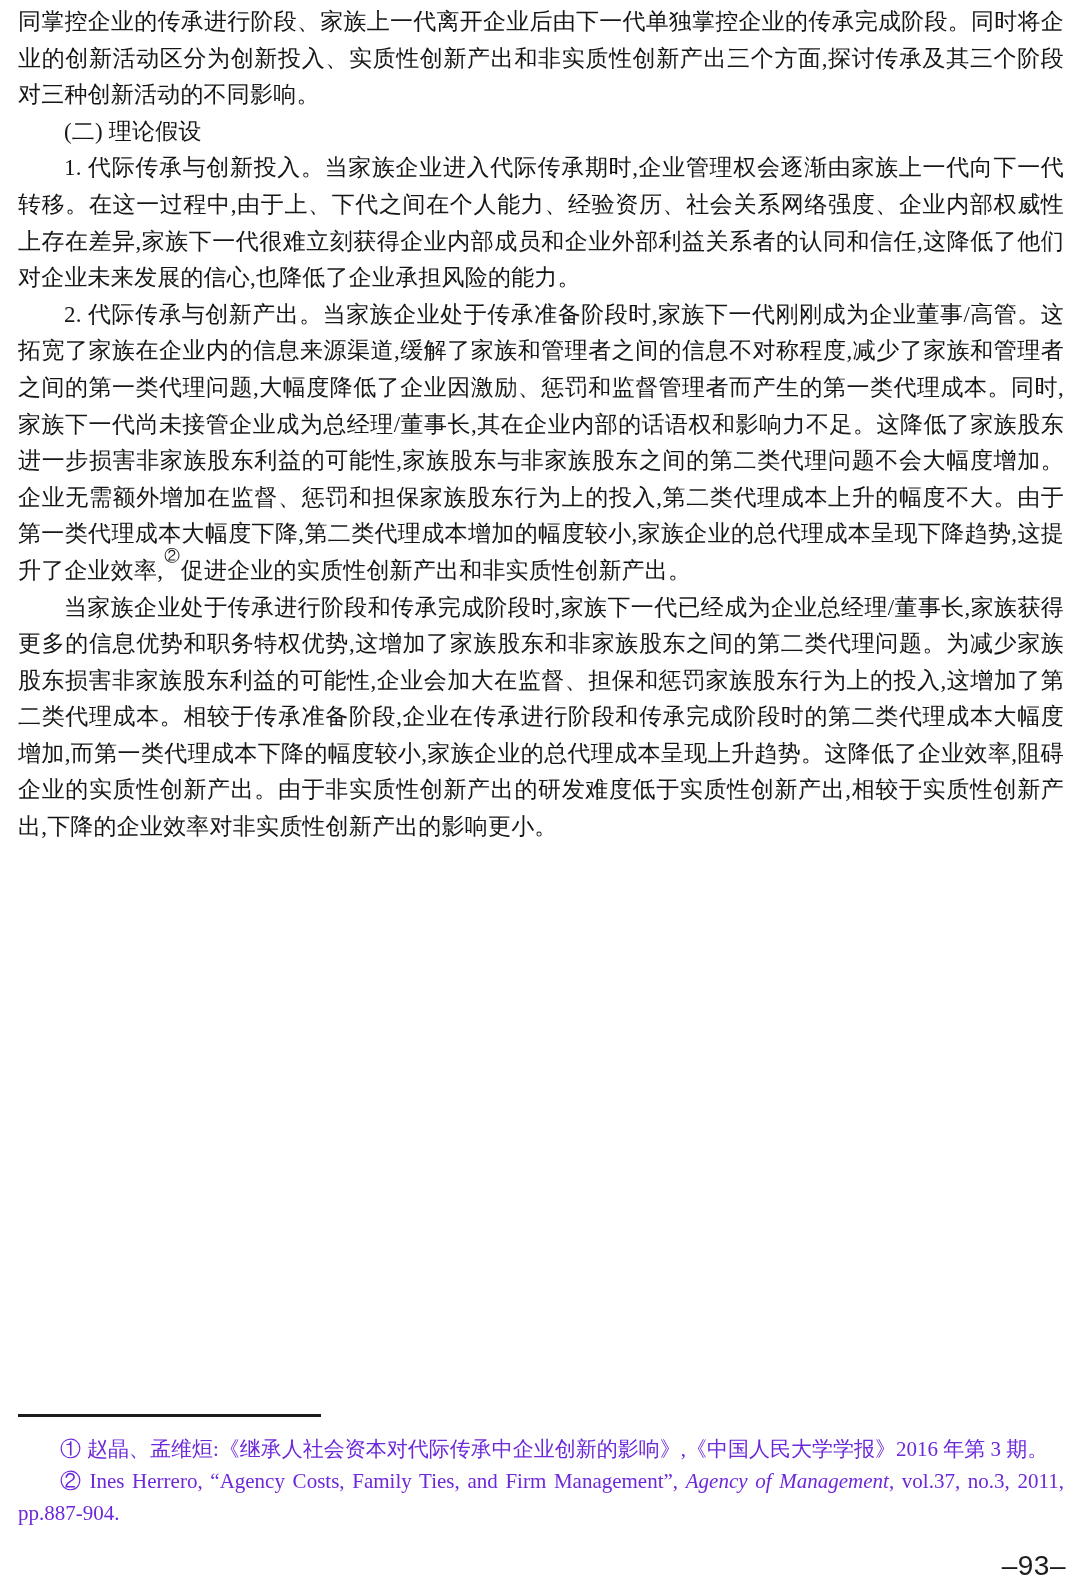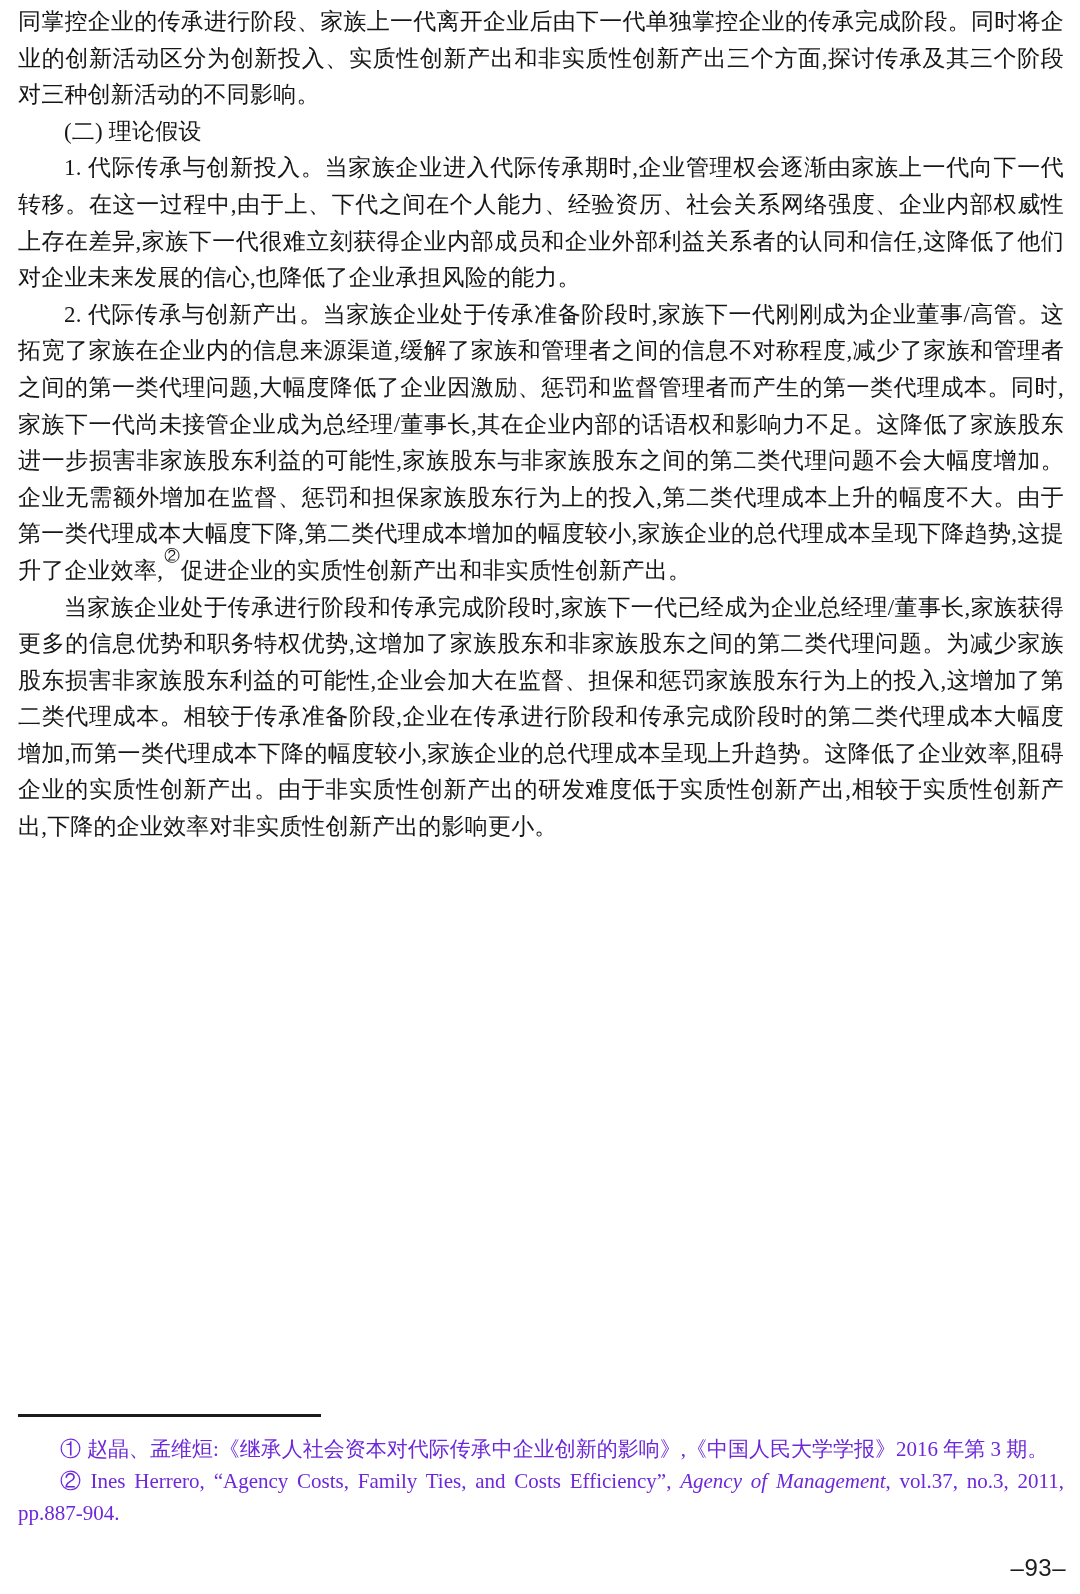--- a/index.html
+++ b/index.html
@@ -58,21 +58,21 @@
     text-align: justify;
     color: #6d28d9;
   }
   .footnotes .fn-marker { margin-right: 6px; }
   .footnotes i { font-style: italic; }
   .page-num {
     position: absolute;
     right: 14px;
     bottom: 12px;
     font-family: "Liberation Sans", "DejaVu Sans", sans-serif;
-    font-size: 24px;
+    font-size: 28px;
     color: #1c1c1c;
     letter-spacing: 0.5px;
     margin-top: 24px;
   }
 </style>
 </head>
 <body>
 
 <div class="page">
 
@@ -93,20 +93,20 @@
 
 
   </div>
 
   <div class="footnote-area">
     <div class="footnote-sep"></div>
     <div class="footnotes">
 
       <p><span class="fn-marker">①</span><span>赵晶、孟维烜:《继承人社会资本对代际传承中企业创新的影响》,《中国人民大学学报》2016 年第 3 期。</span></p>
 
-      <p><span class="fn-marker">②</span><span>Ines Herrero, “Agency Costs, Family Ties, and Costs Efficiency”, </span><i>Agency of Management</i><span>, vol.37, no.3, 2011, pp.887-904.</span></p>
+      <p><span class="fn-marker">②</span><span>Ines Herrero, “Agency Costs, Family Ties, and Firm Management”, </span><i>Agency of Management</i><span>, vol.37, no.3, 2011, pp.887-904.</span></p>
 
     </div>
   </div>
 
   <div class="page-num">–93–</div>
 
 </div>
 
 </body></html>

